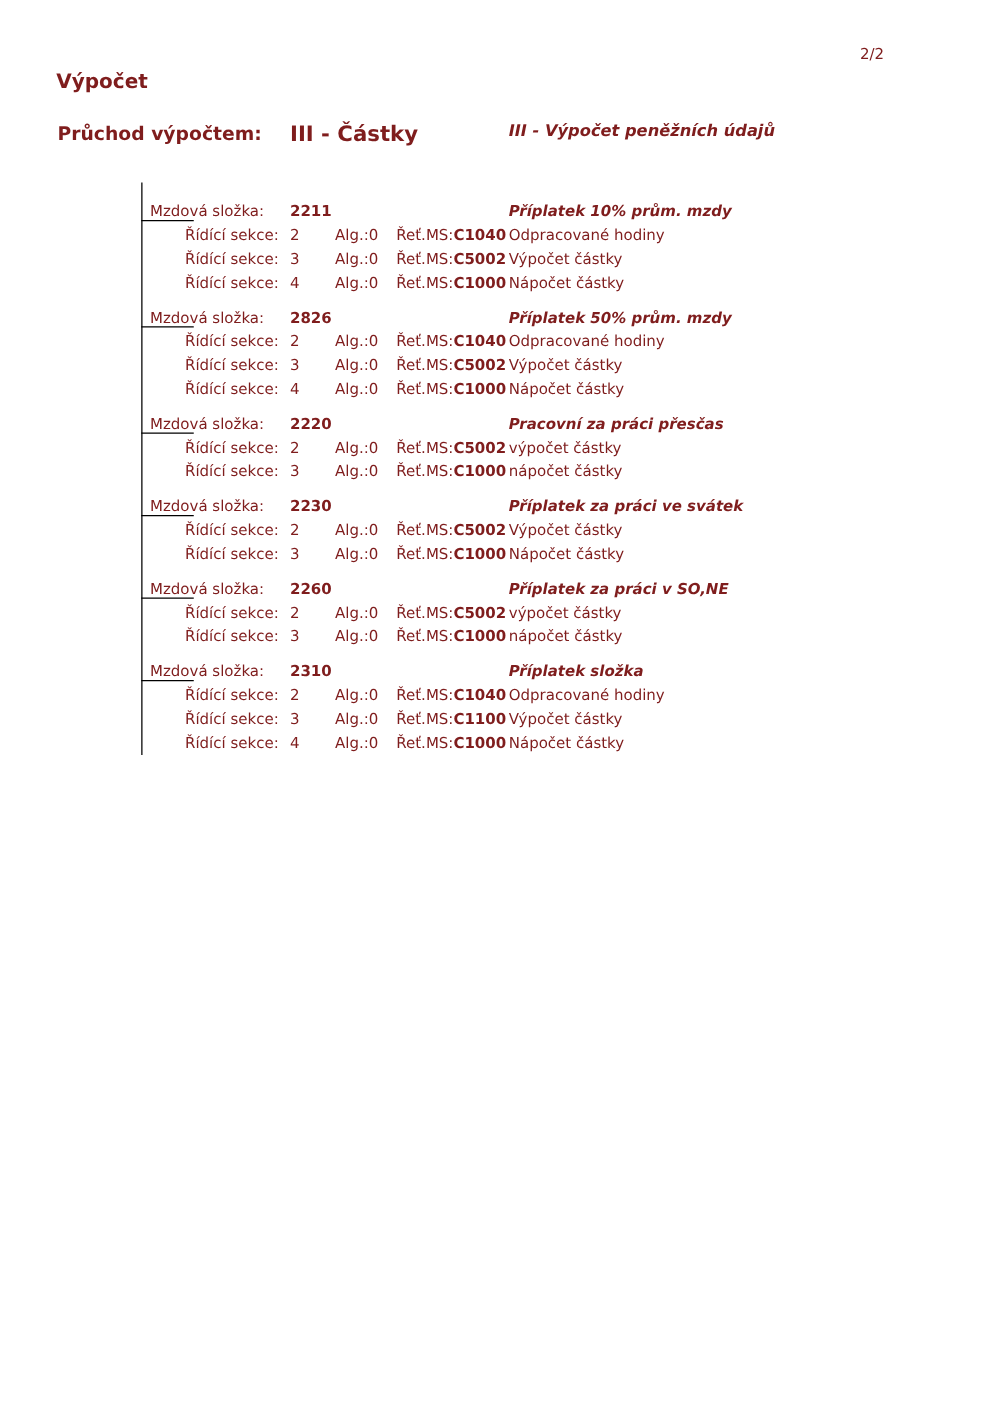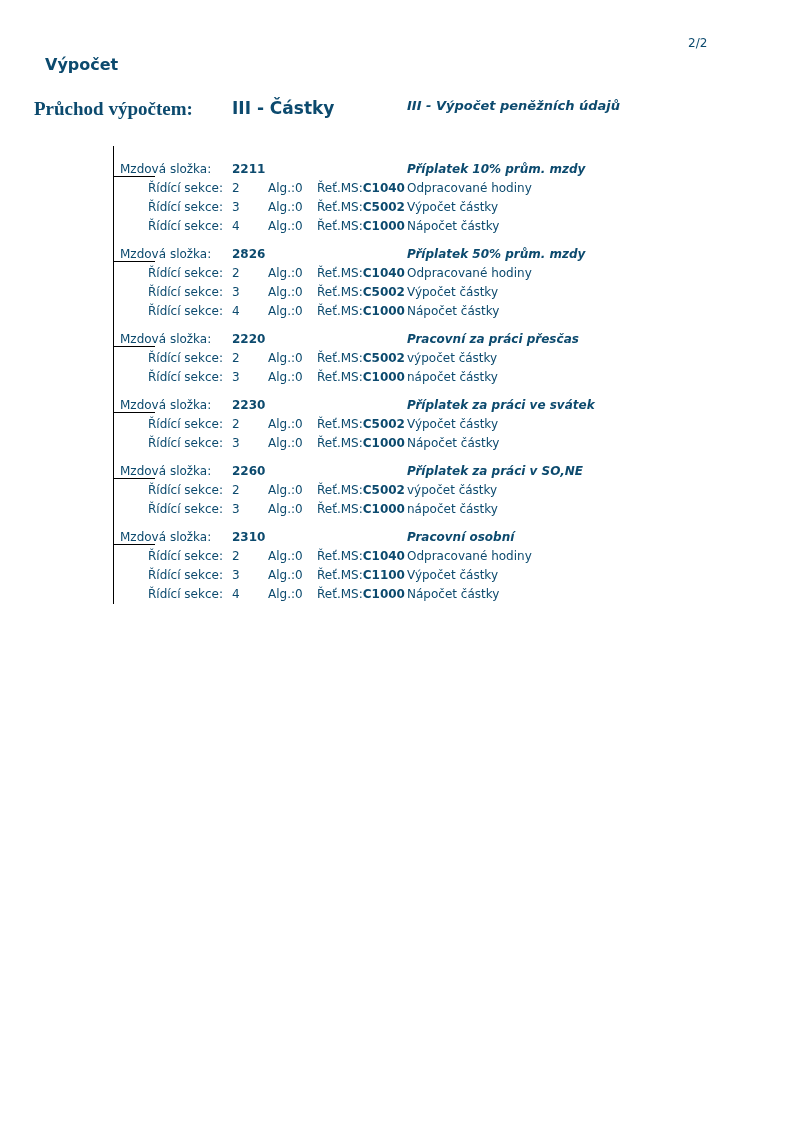--- a/index.html
+++ b/index.html
@@ -1,32 +1,32 @@
 <!DOCTYPE html>
 <html><head>
 <meta charset="utf-8">
 <style>
   html, body { margin: 0; padding: 0; background: #ffffff; }
   .page {
     position: relative;
     width: 794px;
     height: 1123px;
     background: #ffffff;
-    color: #0c4a6e;
+    color: #7f1d1d;
     font-family: "DejaVu Sans", "Liberation Sans", sans-serif;
     font-size: 12px;
     overflow: hidden;
   }
   .abs { position: absolute; }
 
   .page-num { left: 688px; top: 36px; font-size: 12px; }
   .doc-title { left: 45px; top: 55px; font-size: 16px; font-weight: bold; }
 
   .pass-row { left: 0; top: 98px; width: 100%; height: 18px; }
-  .pass-label { position: absolute; left: 34px; top: 0; font-size: 19px; font-weight: bold; font-family: Liberation Serif, serif; }
+  .pass-label { position: absolute; left: 46px; top: 0; font-size: 15px; font-weight: bold; }
   .pass-value { position: absolute; left: 232px; top: 0; font-size: 17px; font-weight: bold; }
   .pass-desc  { position: absolute; left: 407px; top: 0; font-size: 13px; font-weight: bold; font-style: italic; }
 
   .bod-row { left: 0; top: 129px; width: 100%; height: 17px; }
   .bod-label {
     position: absolute; left: 36px; top: 0; width: 77px;
     box-sizing: border-box; padding-left: 6px;
     line-height: 16px; border-bottom: 1px solid #000;
   }
   .bod-number { position: absolute; left: 168px; top: 0; width: 24px; text-align: right; font-weight: bold; line-height: 16px; }
@@ -214,21 +214,21 @@
     <span class="c-desc">nápočet částky</span>
   </div>
 </div>
   </div>
 
   <div class="group">
     <div class="group-header">
       <span class="group-tick"></span>
       <span class="group-label">Mzdová složka:</span>
       <span class="group-code">2310</span>
-      <span class="group-title">Pracovní osobní</span>
+      <span class="group-title">Příplatek složka</span>
     </div>
     <div>
   <div class="detail-row">
     <span class="c-label">Řídící sekce:</span>
     <span class="c-sec">2</span>
     <span class="c-alg"><span>Alg.:</span><span>0</span></span>
     <span class="c-chain"><span>Řeť.MS:</span><b>C1040</b></span>
     <span class="c-desc">Odpracované hodiny</span>
   </div>
 

